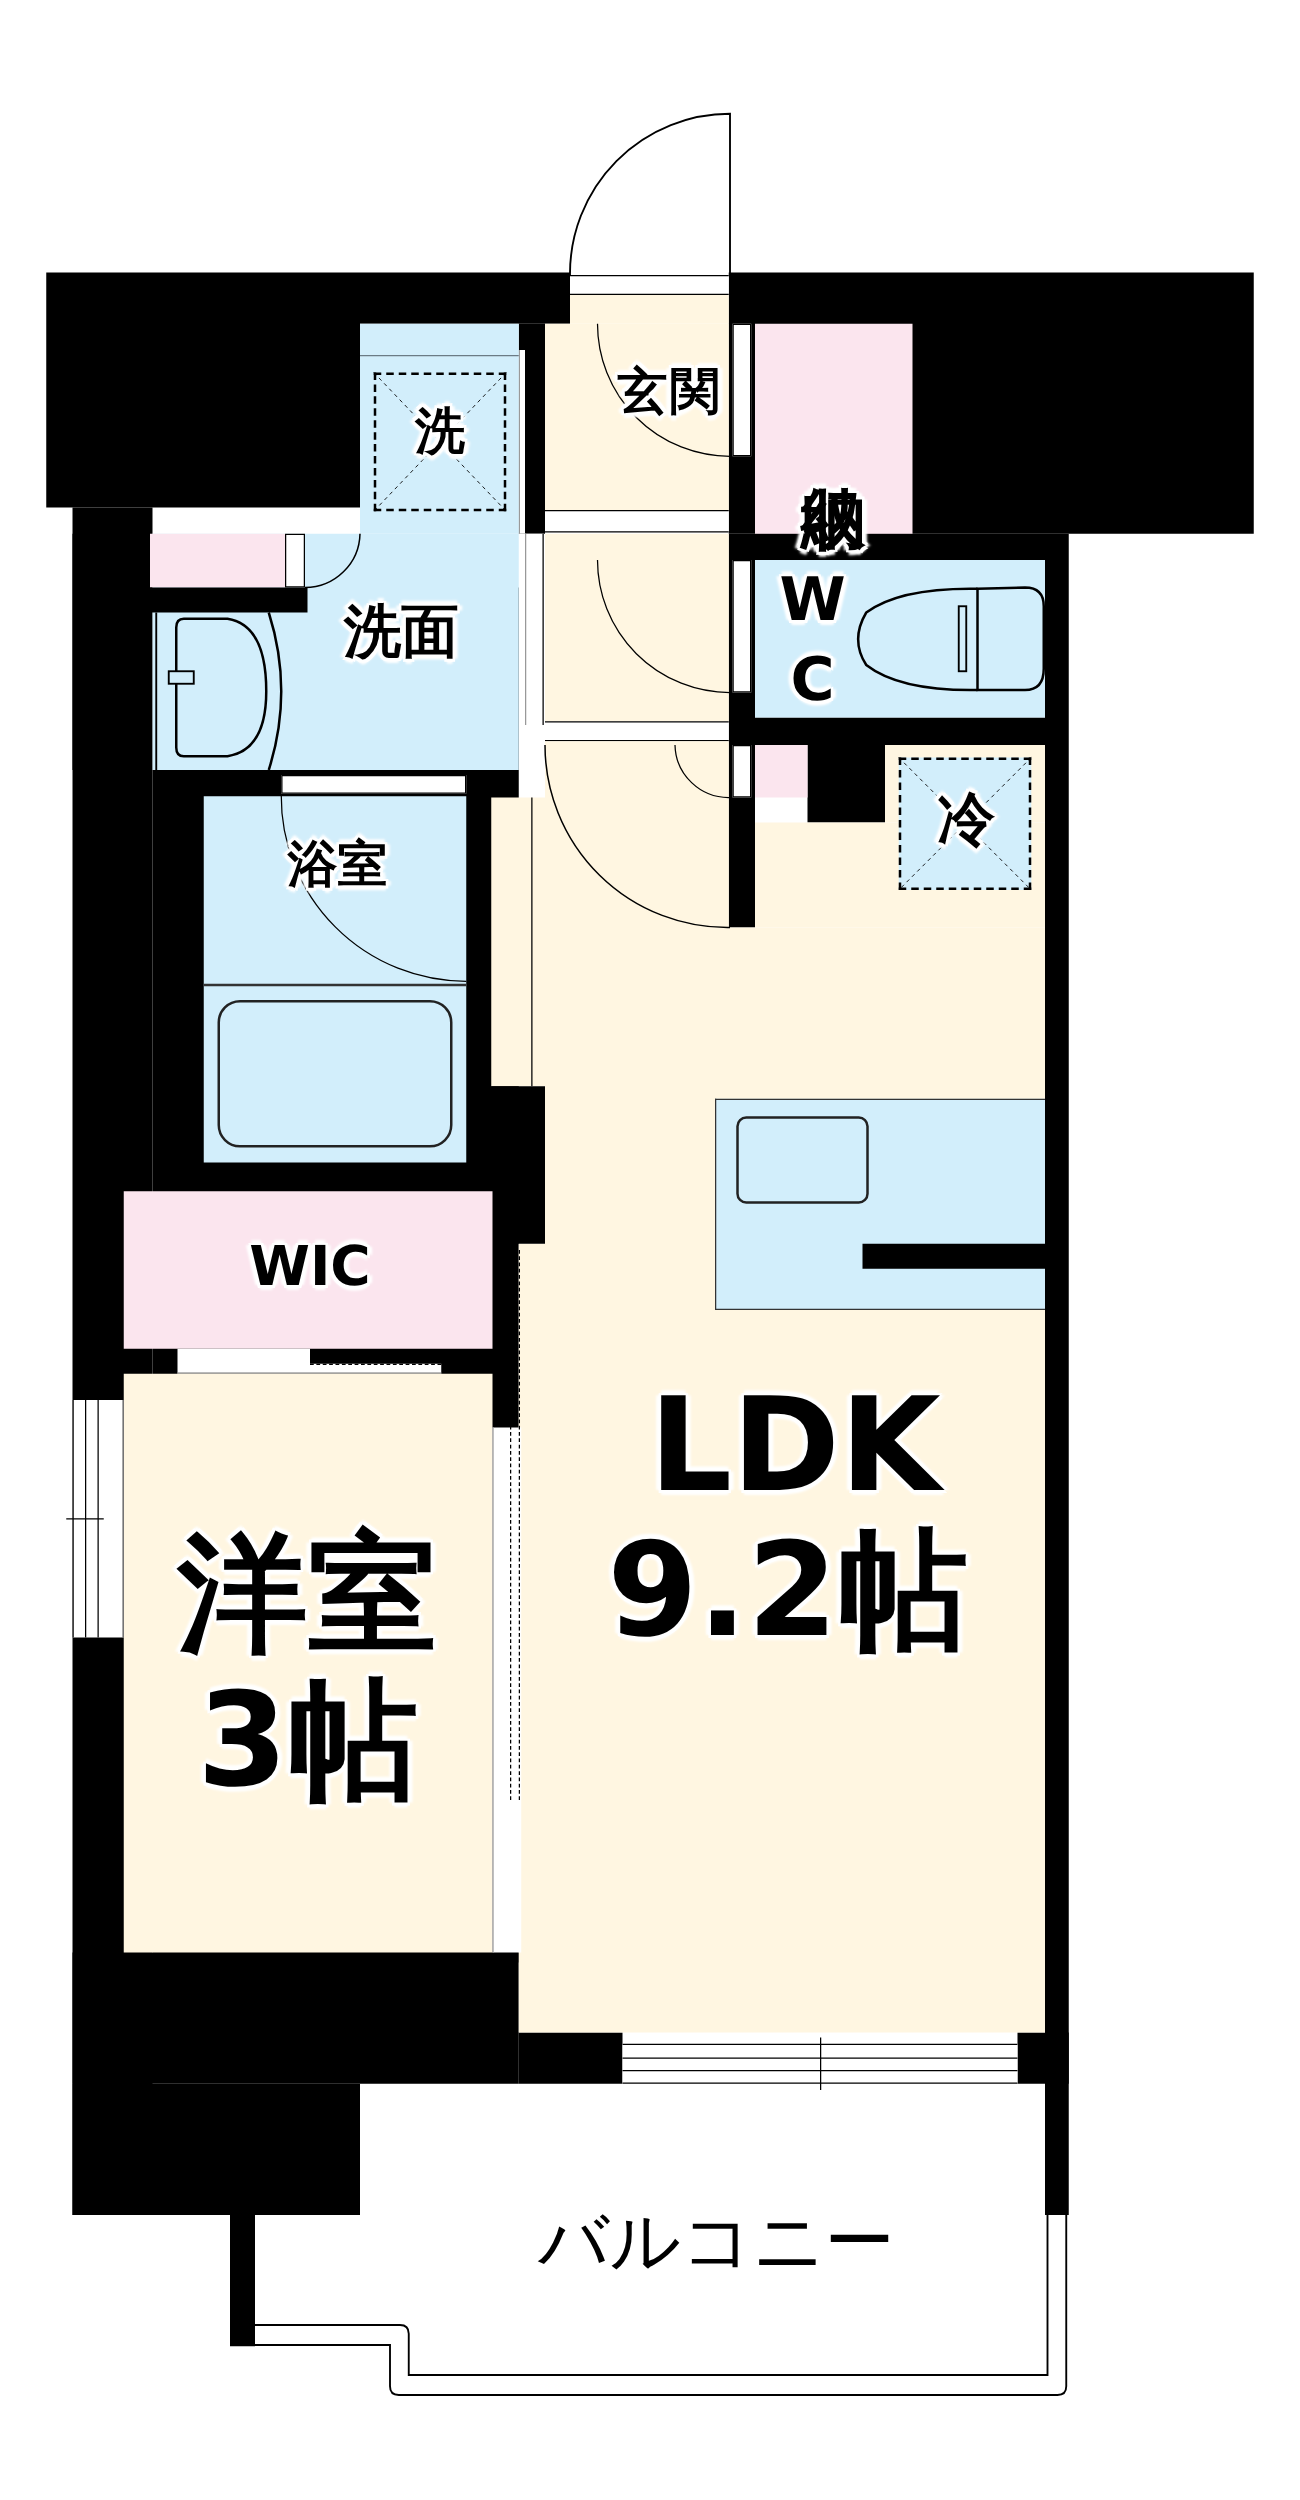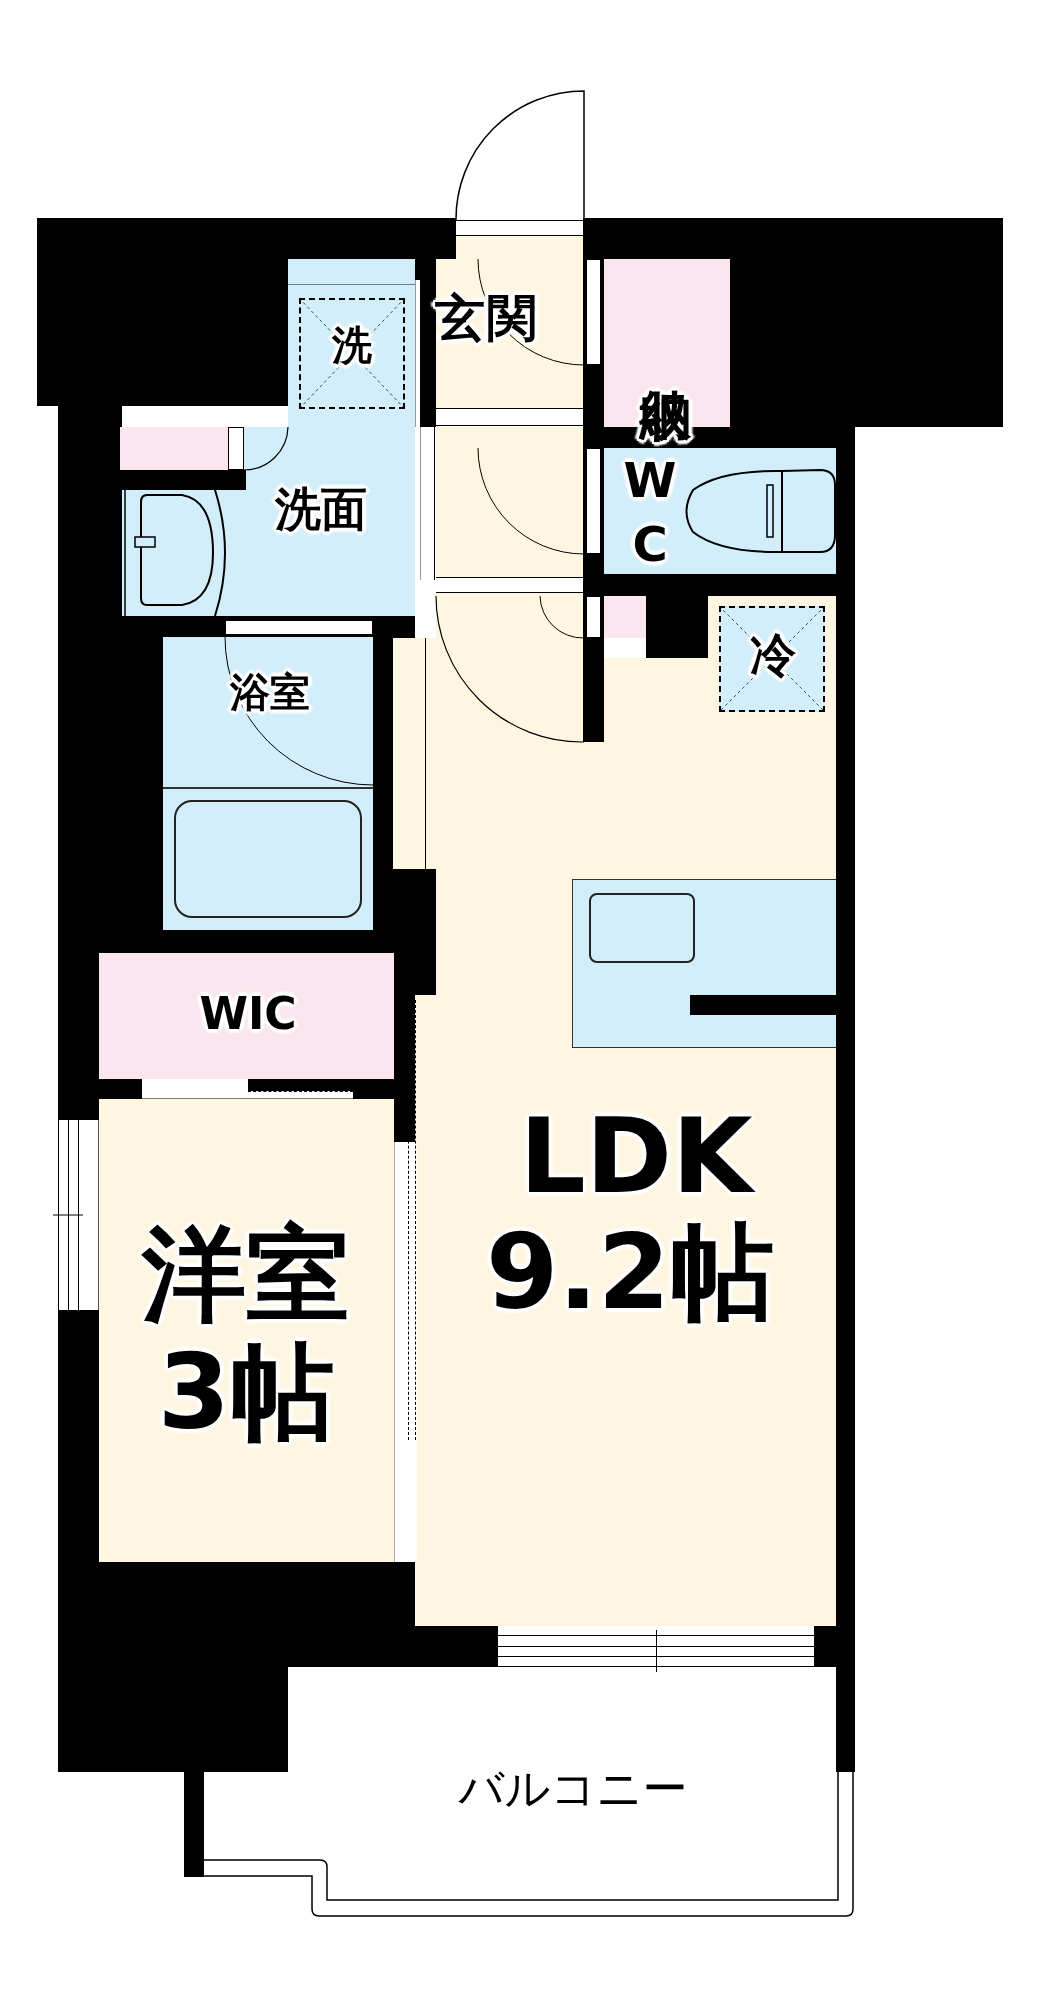--- a/index.html
+++ b/index.html
@@ -133,25 +133,25 @@
   <line x1="719" y1="606" x2="825" y2="712" stroke="#000" stroke-width="0.7" stroke-dasharray="3,3"></line>
   <line x1="825" y1="606" x2="719" y2="712" stroke="#000" stroke-width="0.7" stroke-dasharray="3,3"></line>
 
   <line x1="53" y1="1215" x2="83" y2="1215" stroke="#000" stroke-width="1"></line>
 
   <path d="M204 1860 L320 1860 Q327 1860 327 1867 L327 1900 L838 1900 L838 1772" fill="none" stroke="#000" stroke-width="1.5"></path>
   <path d="M204 1876 L312 1876 L312 1909 Q312 1916 319 1916 L846 1916 Q853 1916 853 1909 L853 1772" fill="none" stroke="#000" stroke-width="1.5"></path>
 </svg>
 
 <div class="lbl" style="left:324px;top:325px;font-size:40px;width:56px;">洗</div>
-<div class="lbl" style="left:417px;top:293px;font-size:50px;width:140px;letter-spacing:2px;">玄関</div>
+<div class="lbl" style="left:466px;top:293px;font-size:40px;width:140px;letter-spacing:2px;">玄関</div>
 <div class="lbl vert" style="left:640px;top:283px;font-size:52px;height:130px;">収納</div>
-<div class="lbl" style="left:258px;top:486px;font-size:46px;width:126px;">洗面</div>
+<div class="lbl" style="left:258px;top:486px;font-size:46px;width:126px;font-family:Liberation Mono, monospace;">洗面</div>
 <div class="lbl" style="left:620px;top:456px;font-size:48px;width:60px;">W</div>
 <div class="lbl" style="left:620px;top:520px;font-size:48px;width:60px;">C</div>
 <div class="lbl" style="left:200px;top:672px;font-size:40px;width:140px;">浴室</div>
 <div class="lbl" style="left:745px;top:632px;font-size:46px;width:56px;">冷</div>
 <div class="lbl" style="left:160px;top:992px;font-size:44px;width:176px;">WIC</div>
 <div class="lbl" style="left:110px;top:1222px;font-size:104px;width:272px;">洋室</div>
 <div class="lbl" style="left:110px;top:1340px;font-size:104px;width:272px;">3帖</div>
 <div class="lbl" style="left:496px;top:1104px;font-size:104px;width:280px;">LDK</div>
 <div class="lbl" style="left:480px;top:1220px;font-size:104px;width:300px;">9.2帖</div>
-<div class="lbl" style="left:400px;top:1766px;font-size:45px;width:346px;font-weight:normal;">バルコニー</div>
+<div class="lbl" style="left:400px;top:1766px;font-size:56px;width:346px;font-weight:normal;">バルコニー</div>
 
 </body></html>

